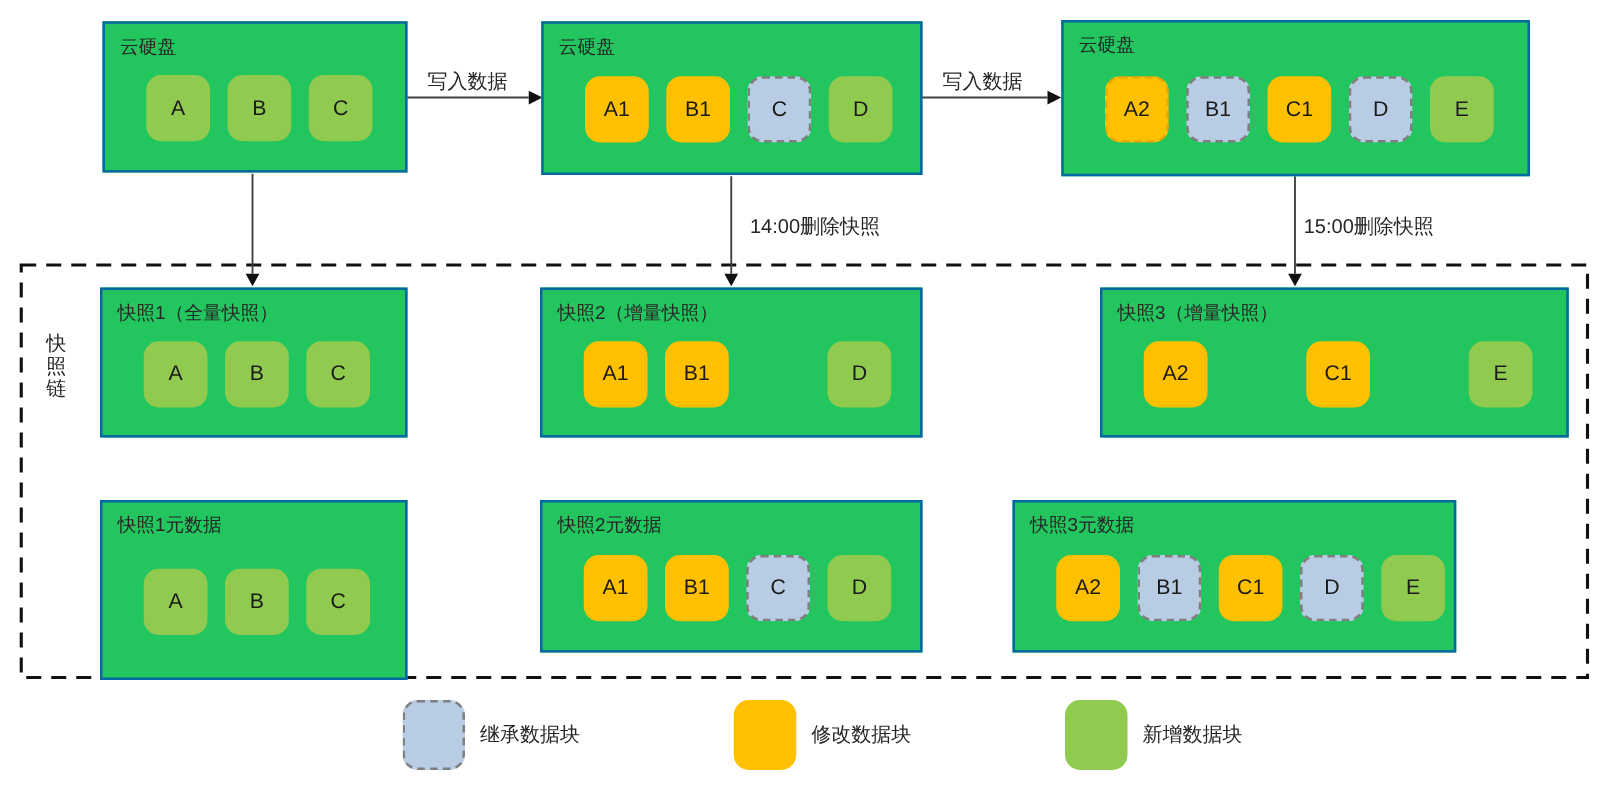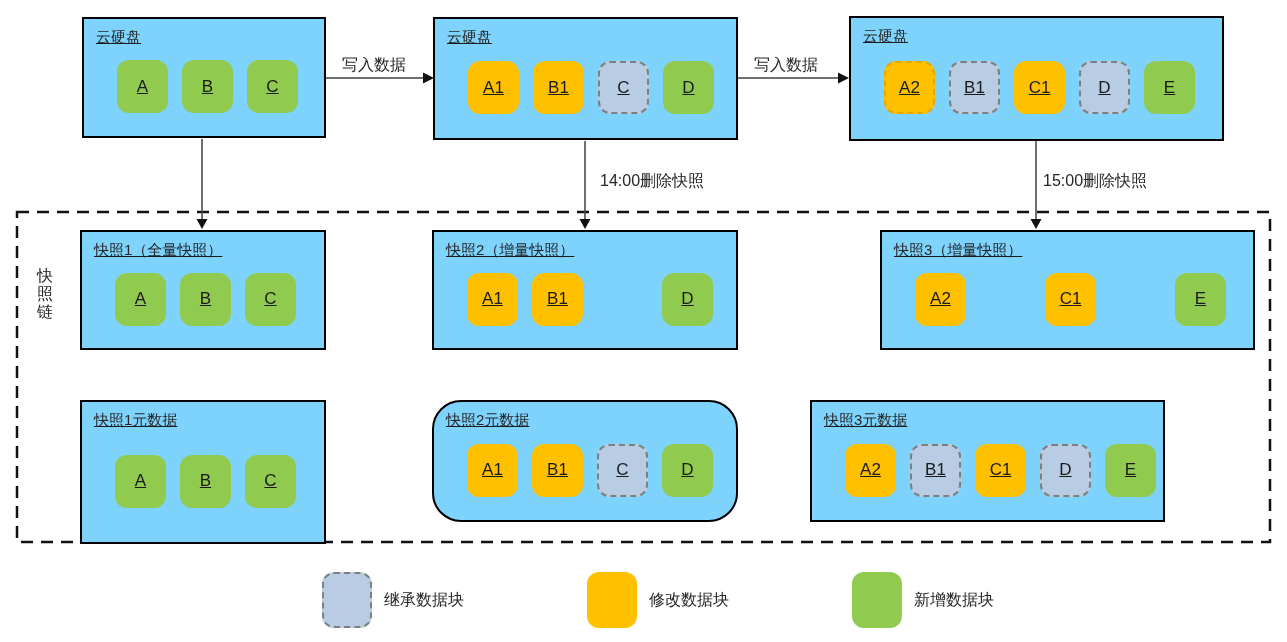--- a/index.html
+++ b/index.html
@@ -5,22 +5,22 @@
   html,body { margin:0; padding:0; background:#ffffff; }
   .canvas {
     position:relative; width:1287px; height:642px; background:#ffffff;
     font-family:"Liberation Sans","DejaVu Sans",sans-serif; color:#1a1a1a;
     overflow:hidden;
   }
   svg.overlay { position:absolute; left:0; top:0; width:1287px; height:642px; pointer-events:none; }
 
   .box {
     position:absolute; box-sizing:border-box;
-    border:2px solid #000000; background:#7dd3fc;
-    display:flex; flex-direction:column; padding:9px 12px 10px 12px;text-decoration:underline;
+    border:2px solid #0369a1; background:#22c55e;
+    display:flex; flex-direction:column; padding:9px 12px 10px 12px;
   }
   .box-title { font-size:15px; color:#262626; white-space:nowrap; }
   .blocks { flex:1; display:flex; align-items:center; gap:14px; padding-left:21px; }
 
   .block {
     width:51px; height:53px; border-radius:12px; box-sizing:border-box;
     display:flex; align-items:center; justify-content:center;
     font-size:17px; color:#1a1a1a; flex:0 0 auto;
   }
   .block.new        { background:var(--new,#90CB50); }
@@ -29,21 +29,21 @@
   .block.modified_dashed { background:var(--modified,#FFC000); border:2px dashed var(--modified_dashed_border,#E9A800); }
   .block.empty      { visibility:hidden; }
 
   .flow-label { position:absolute; font-size:16px; color:#262626; white-space:nowrap; }
   .chain-label {
     position:absolute; left:36px; top:267px; width:18px;
     font-size:16px; line-height:18px; word-break:break-all; text-align:center;
     color:#262626;
   }
 
-  .legend { position:absolute; left:0; top:572px; width:1178px; height:58px; }
+  .legend { position:absolute; left:0; top:560px; width:1178px; height:58px; }
   .legend-item { position:absolute; top:0; display:flex; align-items:center; }
   .legend-swatch { width:50px; height:56px; border-radius:12px; box-sizing:border-box; flex:0 0 auto; }
   .legend-swatch.inherited { background:var(--inherited,#B8CCE4); border:2px dashed var(--inherited_border,#7F7F7F); }
   .legend-swatch.modified  { background:var(--modified,#FFC000); }
   .legend-swatch.new       { background:var(--new,#90CB50); }
   .legend-label { margin-left:12px; font-size:16px; color:#262626; white-space:nowrap; }
 </style>
 </head>
 <body>
 
@@ -137,21 +137,21 @@
 
   <div class="box" style="left:80px; top:400px; width:246px; height:144px;">
     <div class="box-title">快照1元数据</div>
     <div class="blocks">
         <div class="block new">A</div>
         <div class="block new">B</div>
         <div class="block new">C</div>
       </div>
   </div>
 
-  <div class="box" style="left:432px; top:400px; width:306px; height:122px;border-radius:29px;">
+  <div class="box" style="left:432px; top:400px; width:306px; height:122px;">
     <div class="box-title">快照2元数据</div>
     <div class="blocks">
         <div class="block modified">A1</div>
         <div class="block modified">B1</div>
         <div class="block inherited">C</div>
         <div class="block new">D</div>
       </div>
   </div>
 
   <div class="box" style="left:810px; top:400px; width:355px; height:122px;">

